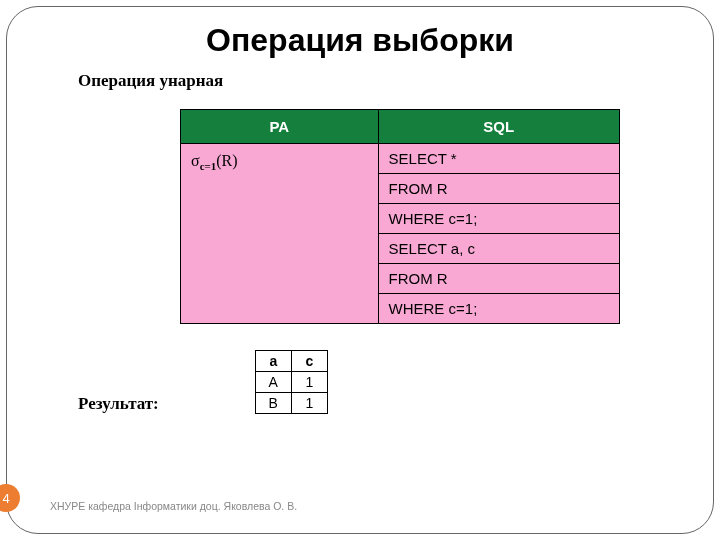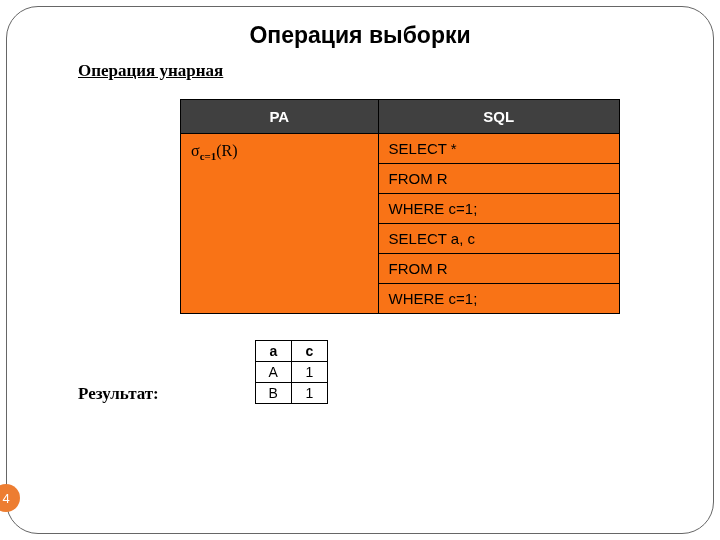--- a/index.html
+++ b/index.html
@@ -17,55 +17,54 @@
       border-radius: 32px;
     }
     .content {
       position: relative;
       width: 100%;
       height: 100%;
       padding: 22px 50px 20px 50px;
     }
     .title {
       text-align: center;
-      font-size: 23px;
+      font-size: 32px;
       font-weight: bold;
       color: #000;
       margin-bottom: 12px;
     }
     .subtitle {
       font-family: 'Times New Roman', serif;
       font-size: 17px;
       font-weight: bold;
       margin-left: 28px;
       margin-bottom: 18px;
-      text-decoration: underline;
     }
     .main-tbl {
       border-collapse: collapse;
       margin-left: 130px;
       width: 440px;
     }
     .main-tbl th, .main-tbl td {
       border: 1px solid #000;
       font-size: 15px;
     }
     .main-tbl th {
-      background: #404040;
+      background: #15803d;
       color: #fff;
       font-weight: bold;
       height: 34px;
     }
     .main-tbl th.ra { font-family: Arial, sans-serif; }
     .main-tbl th.sql { font-family: Liberation Sans, sans-serif; }
     .main-tbl td {
       padding: 6px 10px;
       height: 30px;
       vertical-align: middle;
-      background: #f97316;
+      background: #f9a8d4;
       font-family: Arial, sans-serif;
       color: #000;
     }
     .main-tbl td.ra-cell {
       vertical-align: top;
       padding-top: 8px;
     }
     .sigma { font-family: 'Cambria Math','Times New Roman', serif; font-size: 16px; }
     .sigma sub { font-size: 11px; font-weight: bold; }
     .result-row {
@@ -167,13 +166,14 @@
       </tr>
       <tr>
         <td>B</td>
         <td>1</td>
       </tr>
     </tbody>
       </table>
   </div>
 
   <div class="slide-num">4</div>
+  <div class="footer">ХНУРЕ кафедра Інформатики доц. Яковлева О. В.</div>
 </div>
 
 </body></html>

